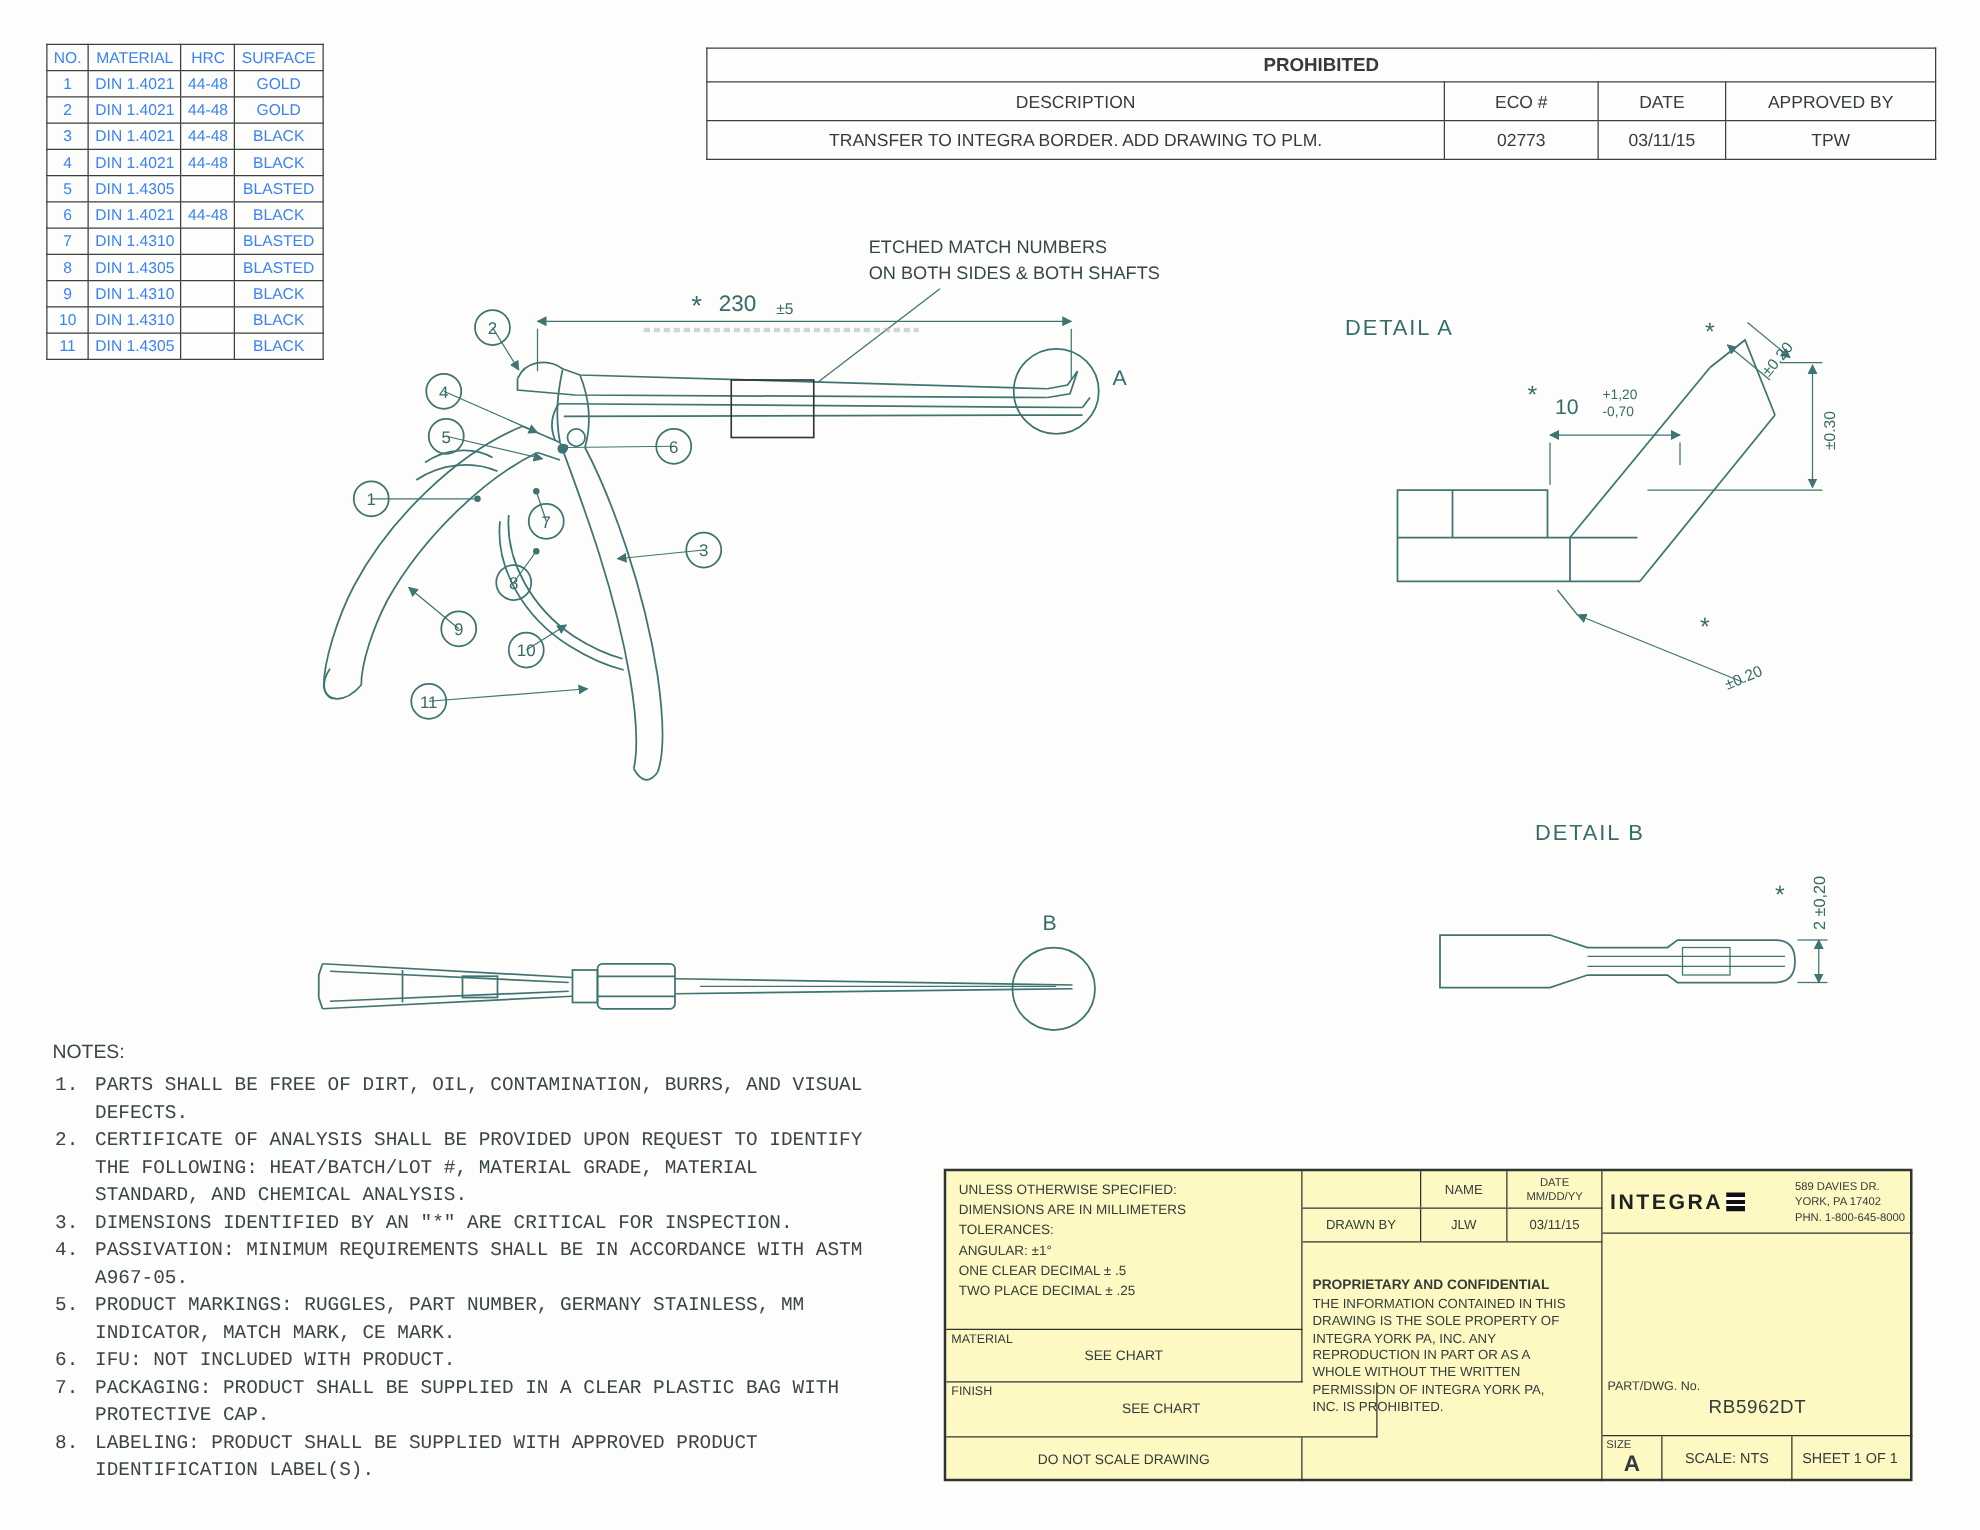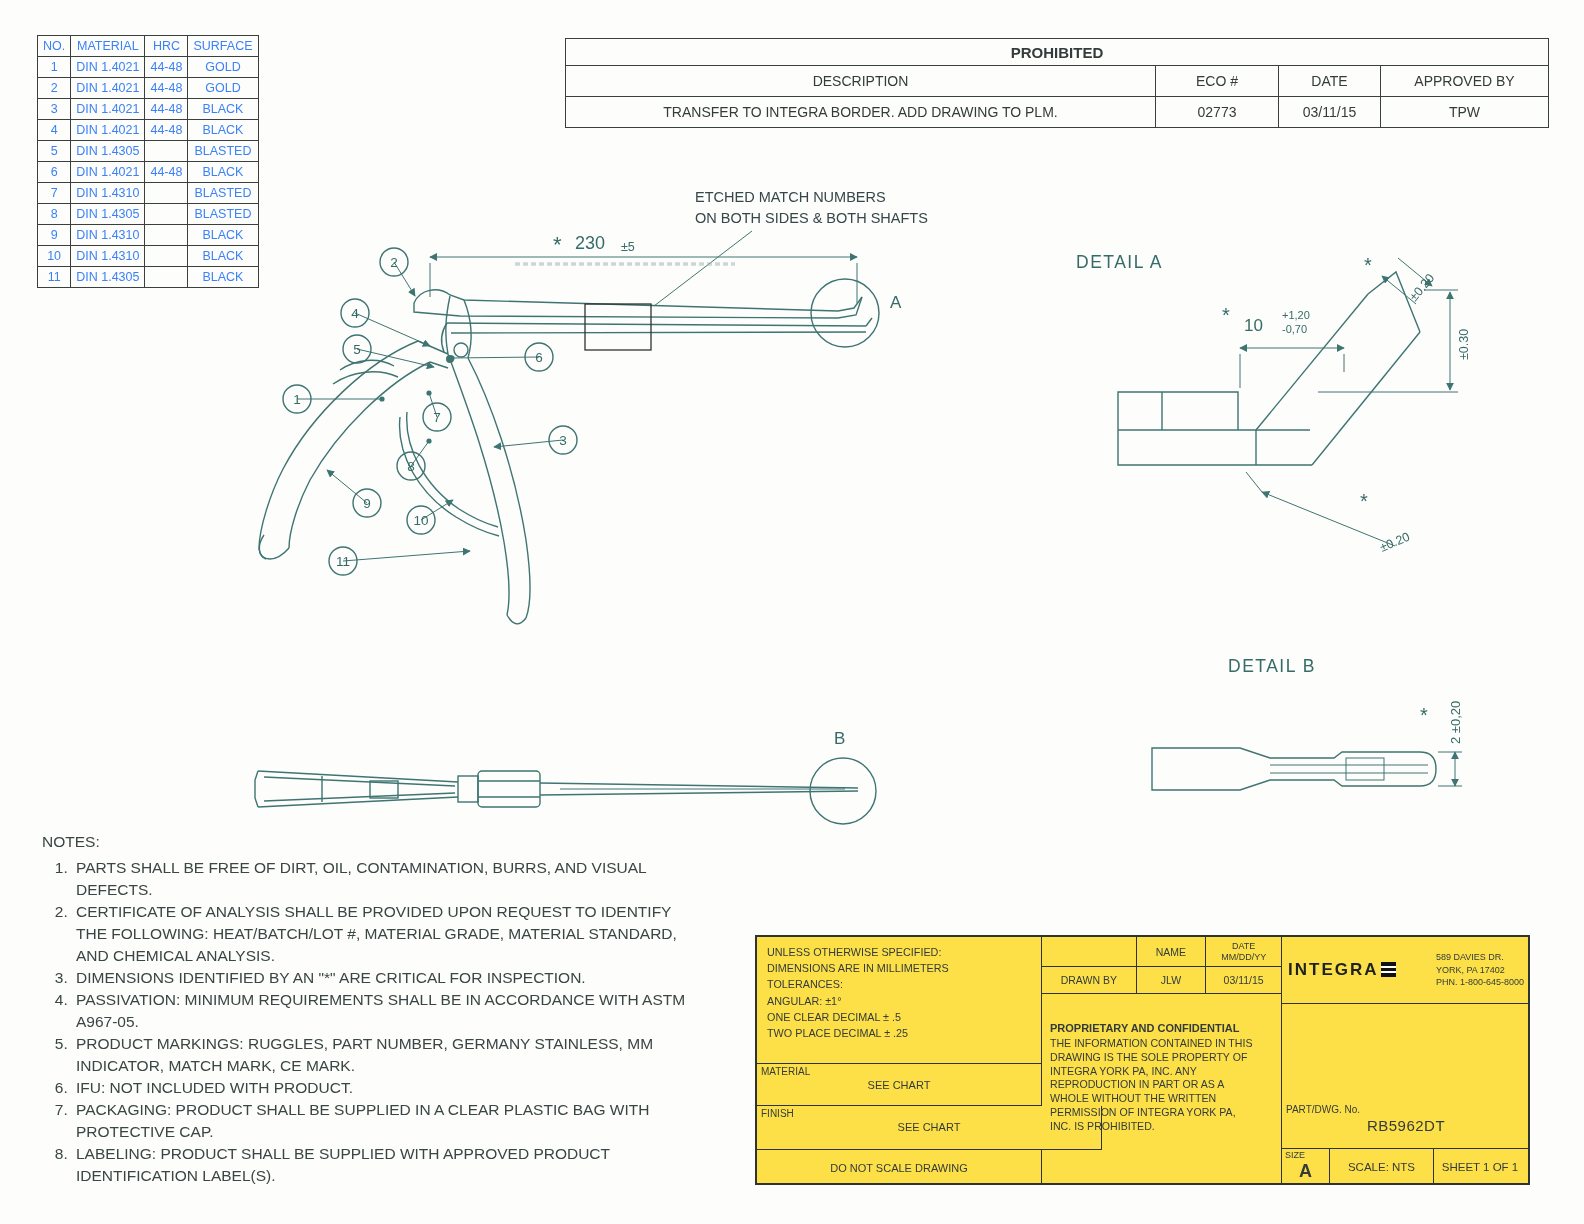--- a/index.html
+++ b/index.html
@@ -18,25 +18,25 @@
     text-align:center;font-weight:normal;white-space:nowrap;
   }
   .rev-table{border-collapse:collapse;table-layout:fixed;font-size:14px;color:#333b3b;width:983px;}
   .rev-table td{border:1.4px solid #3a4040;text-align:center;padding:2px 6px;height:26px;}
   .rev-table .rev-title{font-weight:bold;font-size:15px;height:22px;}
 
   
   .notes{font-size:15.5px;color:#3a4545;line-height:1.42;}
   .notes .notes-title{margin-bottom:4px;}
   .notes ol{margin:0;padding-left:30px;}
-  .notes li{padding-left:4px;margin:0;}
+  .notes li{padding-left:4px;margin:0;font-family:Liberation Mono, monospace;}
 
   
   .tb{position:absolute;left:755px;top:935px;width:775px;height:250px;
-      border:2px solid #2e3434;box-sizing:border-box;background:#fde047;}
+      border:2px solid #2e3434;box-sizing:border-box;background:#fef9c3;}
   .tb-box{position:absolute;box-sizing:border-box;border-color:#2e3434;color:#333b3b;}
   .bb{border-bottom:1.5px solid #2e3434;}
   .br{border-right:1.5px solid #2e3434;}
   .lbl{font-size:10px;padding:2px 4px;}
   .ctr{text-align:center;}
   .tol-line{font-size:10.8px;line-height:1.5;}
   .cell{box-sizing:border-box;display:flex;align-items:center;justify-content:center;height:100%;}
   .prop-title{font-weight:bold;font-size:11px;margin-bottom:3px;}
   .prop-text{font-size:10.6px;line-height:1.3;}
   .logo-word{font-size:17px;font-weight:600;letter-spacing:2px;color:#1d2222;}
@@ -415,21 +415,21 @@
   <div class="tb-box br bb" style="left:285px;top:30px;width:240px;height:27px;display:flex;font-size:10.5px;">
     <div class="cell br" style="width:95px;">DRAWN BY</div>
     <div class="cell br" style="width:70px;">JLW</div>
     <div class="cell" style="width:75px;">03/11/15</div>
   </div>
   <div class="tb-box br" style="left:285px;top:57px;width:240px;height:191px;padding:28px 24px 6px 8px;">
     <div class="prop-title">PROPRIETARY AND CONFIDENTIAL</div>
     <div class="prop-text">THE INFORMATION CONTAINED IN THIS DRAWING IS THE SOLE PROPERTY OF INTEGRA YORK PA, INC.  ANY REPRODUCTION IN PART OR AS A WHOLE WITHOUT THE WRITTEN PERMISSION OF INTEGRA YORK PA, INC. IS PROHIBITED.</div>
   </div>
 
-  <div class="tb-box bb" style="left:525px;top:0;width:248px;height:67px;display:flex;align-items:center;padding:0 6px;">
+  <div class="tb-box bb" style="left:525px;top:0;width:248px;height:50px;display:flex;align-items:center;padding:0 6px;">
     <div style="flex:1;">
       <span class="logo-word">INTEGRA</span><span class="logo-mark"></span>
     </div>
     <div class="addr">
       <div>589 DAVIES DR.</div>
       <div>YORK, PA 17402</div>
       <div>PHN. 1-800-645-8000</div>
     </div>
   </div>
   <div class="tb-box bb" style="left:525px;top:165px;width:248px;height:47px;">

